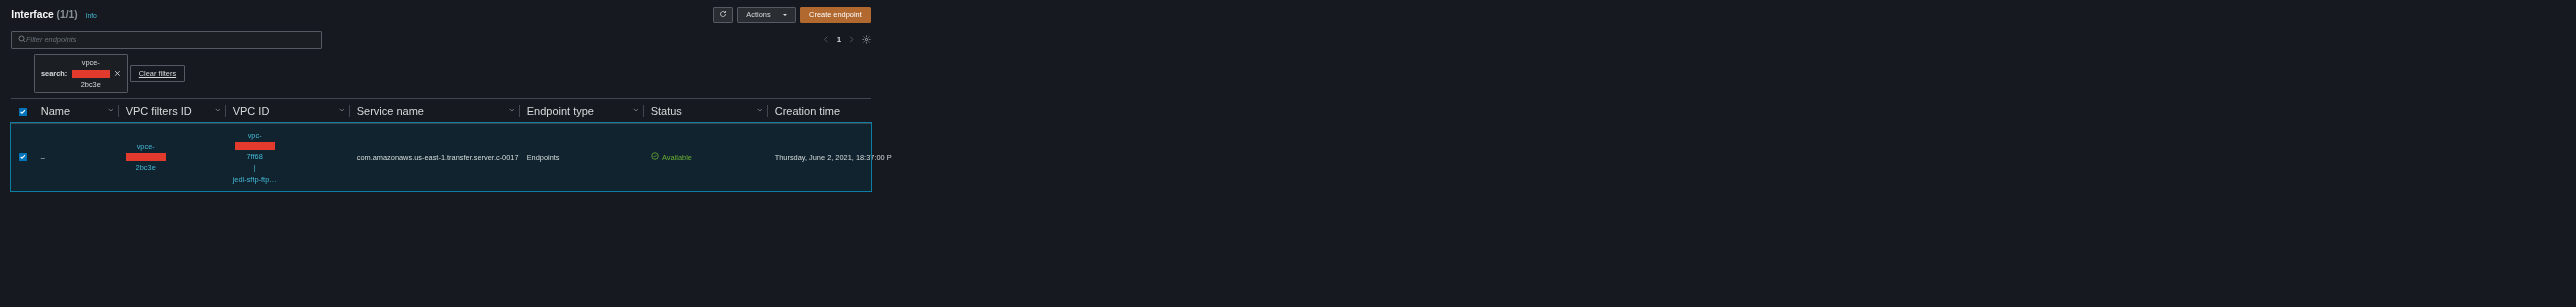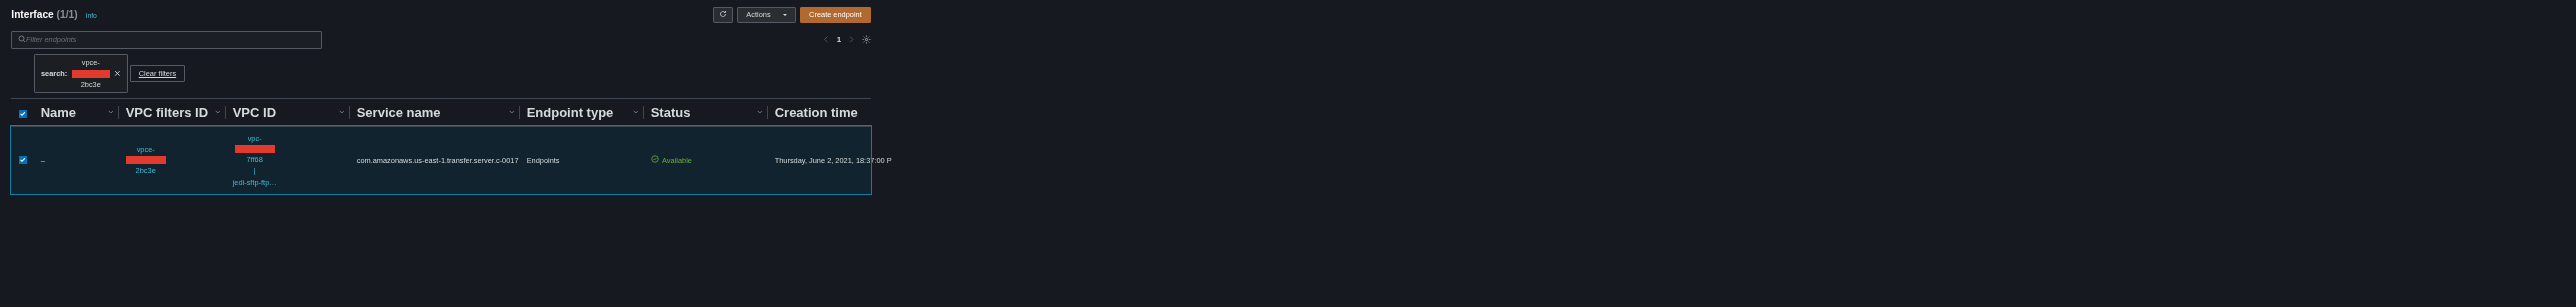--- a/index.html
+++ b/index.html
@@ -79,23 +79,23 @@
     display:inline-block; background:#e23b2e; height:8px; width:38px; vertical-align:middle;
   }
   .chip .x { cursor:pointer; color:#d5dbdb; display:inline-flex;}
   .clear-btn {
     border: 0.6px solid #545b64; background: transparent; color: #d5dbdb;
     padding: 2.8px 8px; border-radius: 1px; cursor: pointer; font-size:7.4px;text-decoration:underline;
   }
   table { width: 100%; border-collapse: collapse; table-layout:fixed;}
   thead th {
     text-align: left;
-    font-weight: 700;
+    font-weight: 400;
     color: #d5dbdb;
-    font-size: 13px;
+    font-size: 11px;
     padding: 5.7px 6.8px;
     border-top: 0.6px solid #3f4750;
     border-bottom: 0.6px solid #3f4750;
     position: relative;
   }
   thead th .sort {
     position: absolute; right: 5.7px; top: 50%; transform: translateY(-50%);
     color: #879196;
   }
   tbody td {

